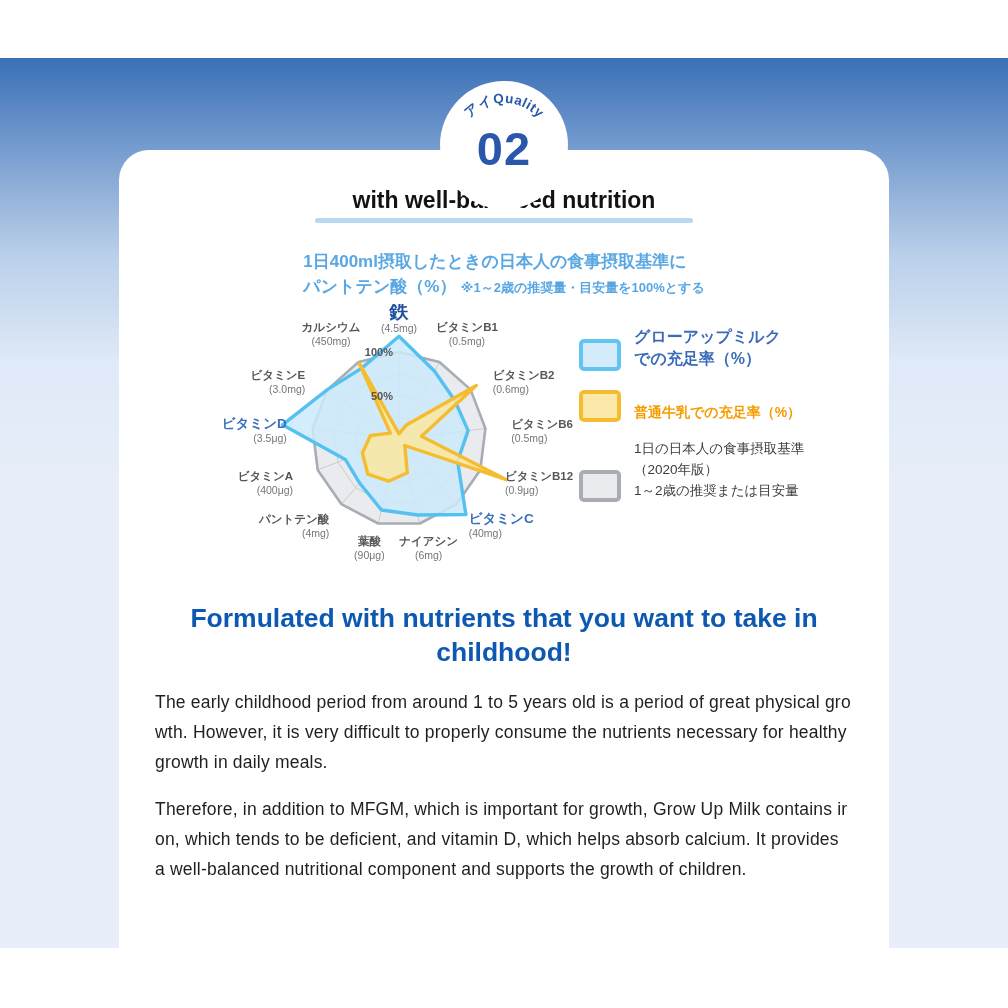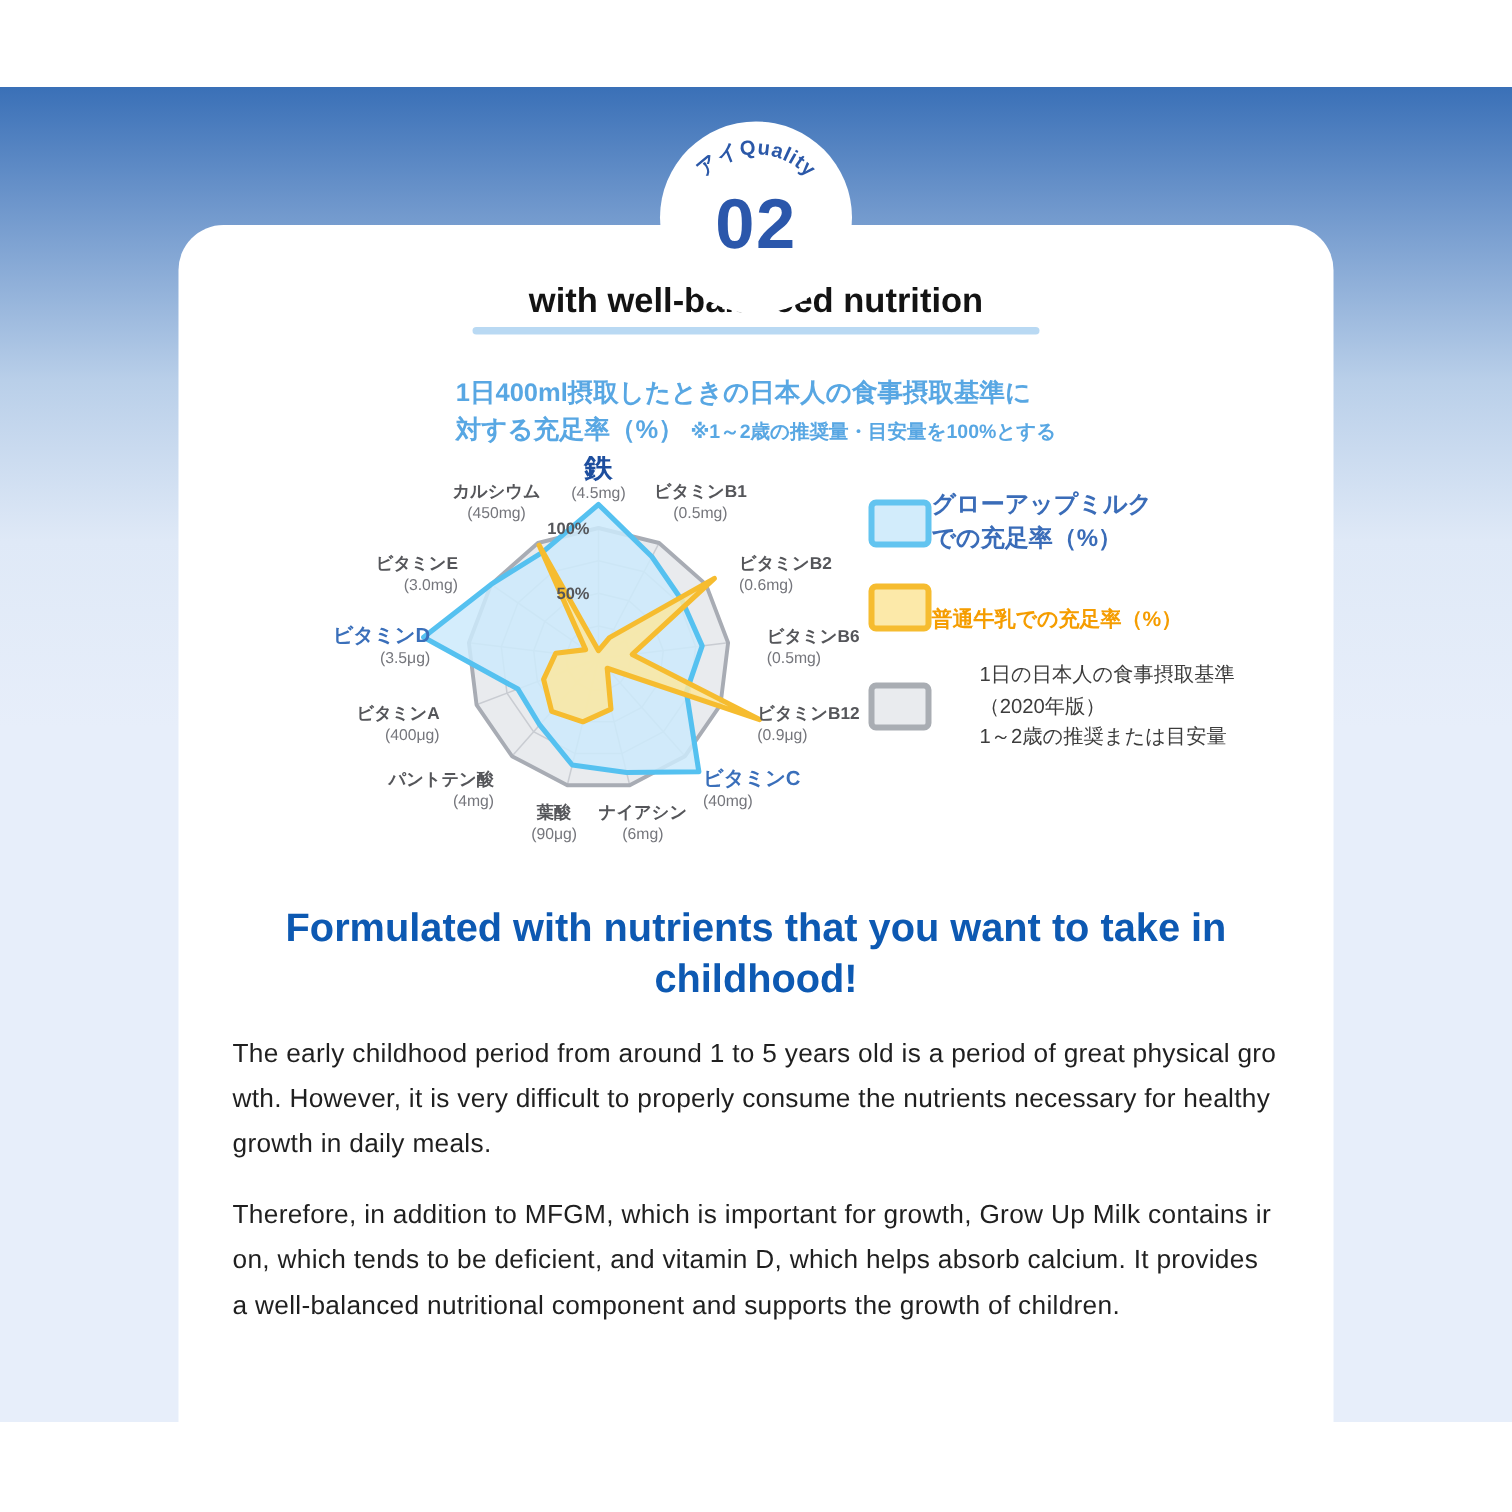--- a/index.html
+++ b/index.html
@@ -15,26 +15,26 @@
   .card-inner{padding:36px 36px 0;}
   .subtitle{font-size:23px;font-weight:700;color:#131313;text-align:center;line-height:1.25;}
   .main-title{font-size:31px;font-weight:700;color:#1169c5;text-align:center;line-height:1.25;margin-top:7px;}
   .title-underline{width:378px;height:5px;background:#b9d9f3;border-radius:3px;margin:3px auto 0;}
   .chart-title{margin:26px auto 0;width:fit-content;text-align:left;color:#58a7e3;font-weight:700;line-height:1.5;}
   .chart-title .l1,.chart-title .l2m{font-size:17px;}
   .chart-title .l2n{font-size:13px;}
   .chart-row{position:relative;height:276px;margin-top:4px;}
   .radar-svg{position:absolute;left:64px;top:0;}
   .legend{position:absolute;left:424px;top:22px;width:290px;display:flex;flex-direction:column;gap:15px;}
-  .legend-item{display:flex;align-items:center;}
+  .legend-item{display:flex;gap:13px;align-items:flex-end;}
   .swatch{width:34px;height:24px;border-radius:5px;border:4px solid #ccc;flex-shrink:0;margin-top:1px;}
   .legend-text{line-height:1.4;}
   .li-0 .legend-text{font-size:16px;font-weight:700;}
   .li-1 .legend-text{font-size:14px;font-weight:700;margin-top:17px;}
-  .li-2 .legend-text{font-size:13.5px;font-weight:400;line-height:1.55;margin-top:2px;margin-left:32px;}
+  .li-2 .legend-text{font-size:13.5px;font-weight:400;line-height:1.55;margin-top:2px;}
   .section-heading{margin-top:22px;padding:0 8px;font-size:26.5px;font-weight:700;color:#0d59b2;
                    text-align:center;line-height:1.28;}
   .para{margin-top:17px;font-size:17.5px;color:#1f1f1f;line-height:1.72;letter-spacing:0.2px;
         word-break:break-all;text-align:left;}
 </style>
 </head>
 <body>
 
 <div id="screen">
   <div class="band"></div>
@@ -50,21 +50,21 @@
   </div>
 
   <div class="card">
     <div class="card-inner">
       <div class="subtitle">with well-balanced nutrition</div>
       <div class="title-underline"></div>
 
       <div class="chart-title">
         <div class="l1">1日400ml摂取したときの日本人の食事摂取基準に</div>
         <div>
-          <span class="l2m">対する充足率（%）</span>
+          <span class="l2m">パントテン酸（%）</span>
           <span class="l2n">※1～2歳の推奨量・目安量を100%とする</span>
         </div>
       </div>
 
       <div class="chart-row">
         <svg class="radar-svg" id="radar" width="384" height="276" viewBox="0 0 384 276">
             <polygon points="180.0,48.0 220.4,58.0 251.6,85.6 266.4,124.5 261.3,165.9 237.7,200.1 200.8,219.5 159.2,219.5 122.3,200.1 98.7,165.9 93.6,124.5 108.4,85.6 139.6,58.0" fill="#e9ebee" stroke="none"></polygon>
             <polygon points="180.0,113.3 190.1,115.7 197.9,122.6 201.6,132.4 200.3,142.7 194.4,151.3 185.2,156.1 174.8,156.1 165.6,151.3 159.7,142.7 158.4,132.4 162.1,122.6 169.9,115.7" fill="none" stroke="#c9ccd2" stroke-width="1"></polygon>
             <polygon points="180.0,91.5 200.2,96.5 215.8,110.3 223.2,129.8 220.7,150.4 208.8,167.6 190.4,177.2 169.6,177.2 151.2,167.6 139.3,150.4 136.8,129.8 144.2,110.3 159.8,96.5" fill="none" stroke="#c9ccd2" stroke-width="1"></polygon>
             <polygon points="180.0,69.8 210.3,77.2 233.7,97.9 244.8,127.1 241.0,158.1 223.3,183.8 195.6,198.4 164.4,198.4 136.7,183.8 119.0,158.1 115.2,127.1 126.3,97.9 149.7,77.2" fill="none" stroke="#c9ccd2" stroke-width="1"></polygon>

